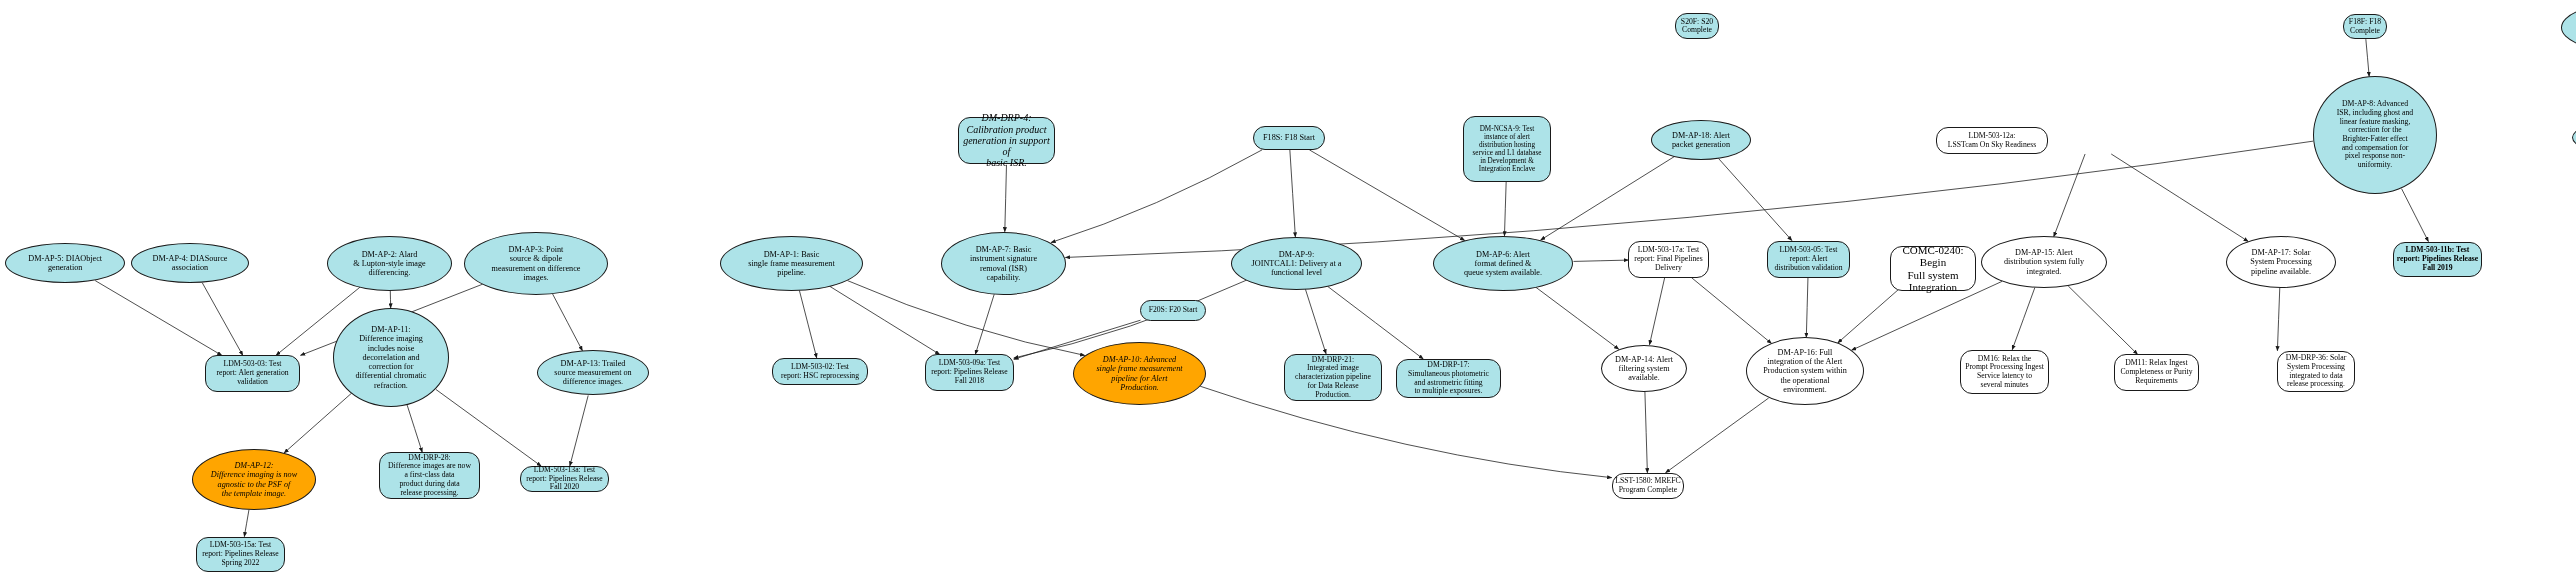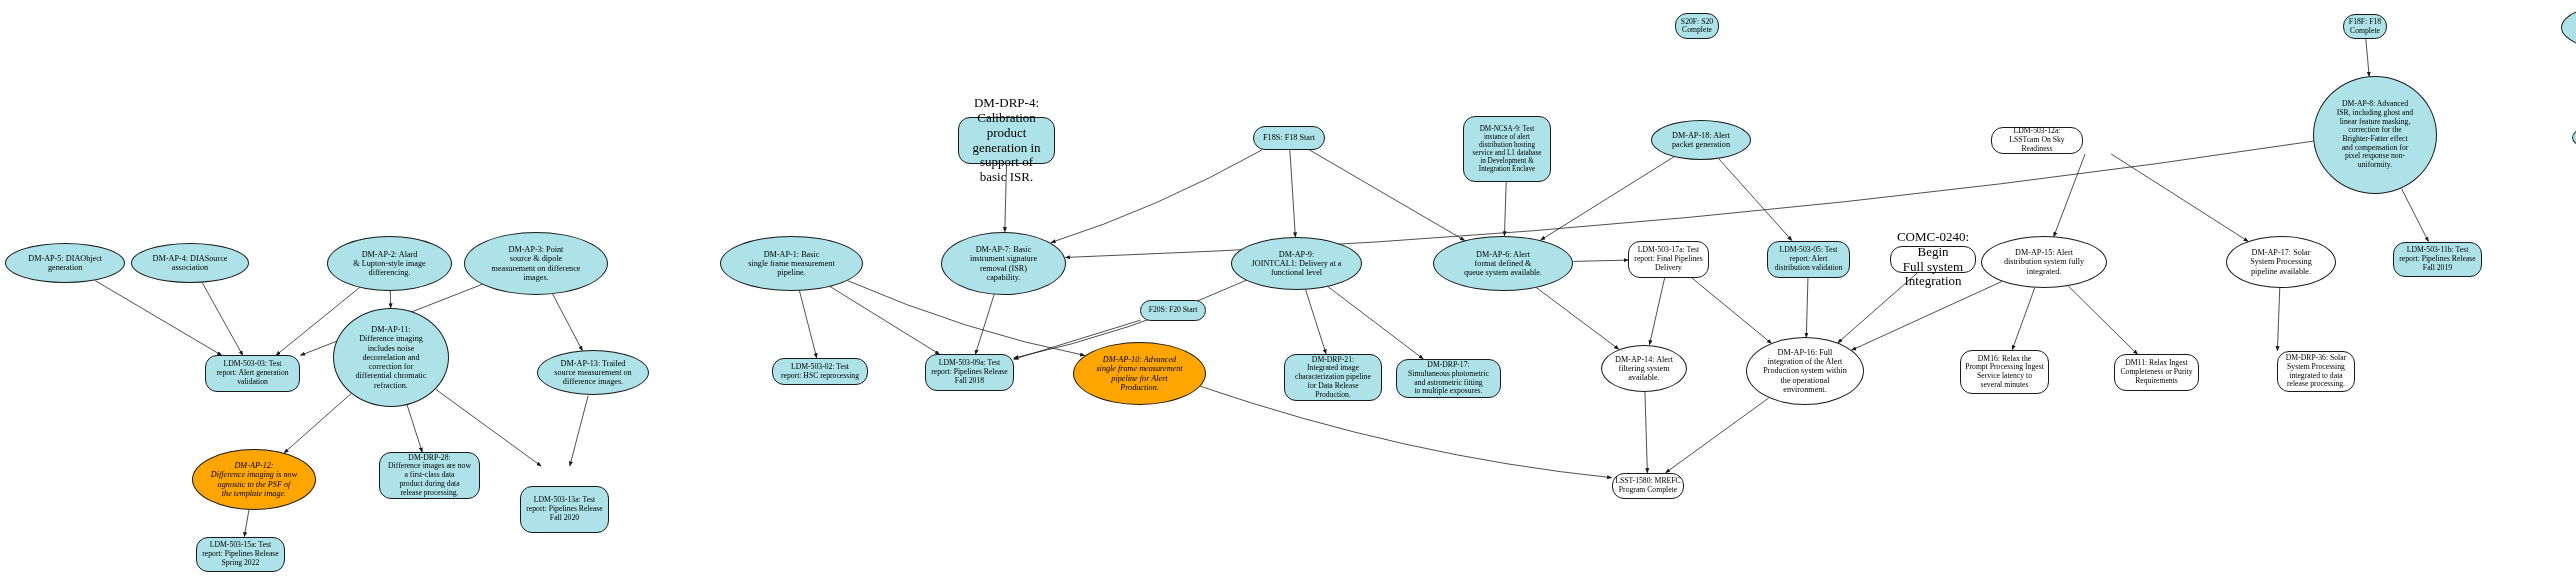--- a/index.html
+++ b/index.html
@@ -116,21 +116,21 @@
       <div class="node ellipse fill-cyan" style="left: 327px; top: 236px; width: 125px; height: 55px; font-size: 8.2px;">DM-AP-2: Alard
 &amp; Lupton-style image
 differencing.</div>
       <div class="node ellipse fill-cyan" style="left: 464px; top: 232px; width: 144px; height: 63px; font-size: 8.2px;">DM-AP-3: Point
 source &amp; dipole
 measurement on difference
 images.</div>
       <div class="node ellipse fill-cyan" style="left: 720px; top: 236px; width: 143px; height: 55px; font-size: 8.2px;">DM-AP-1: Basic
 single frame measurement
 pipeline.</div>
-      <div class="node box fill-cyan" style="left: 958px; top: 117px; width: 97px; height: 47px; font-size: 13px;">DM-DRP-4:
+      <div class="node box fill-cyan" style="left: 958px; top: 117px; width: 97px; height: 47px; font-size: 10px; font-style: italic;">DM-DRP-4:
 Calibration product
 generation in support of
 basic ISR.</div>
       <div class="node ellipse fill-cyan" style="left: 941px; top: 232px; width: 125px; height: 63px; font-size: 8.2px;">DM-AP-7: Basic
 instrument signature
 removal (ISR)
 capability.</div>
       <div class="node box fill-cyan" style="left: 1140px; top: 300px; width: 66px; height: 20.6px; font-size: 7.7px;">F20S: F20 Start</div>
       <div class="node box fill-cyan" style="left: 1253px; top: 126px; width: 72px; height: 24px; font-size: 8.2px;">F18S: F18 Start</div>
       <div class="node box fill-cyan" style="left: 1463px; top: 116px; width: 88px; height: 66px; font-size: 7.2px;">DM-NCSA-9: Test
@@ -148,23 +148,23 @@
       <div class="node box fill-cyan" style="left: 1675px; top: 13.4px; width: 44px; height: 26px; font-size: 7.7px;">S20F: S20
 Complete</div>
       <div class="node ellipse fill-cyan" style="left: 1651px; top: 120px; width: 100px; height: 40px; font-size: 8.2px;">DM-AP-18: Alert
 packet generation</div>
       <div class="node box fill-white" style="left: 1628px; top: 241px; width: 81px; height: 37px; font-size: 7.7px;">LDM-503-17a: Test
 report: Final Pipelines
 Delivery</div>
       <div class="node box fill-cyan" style="left: 1767px; top: 241px; width: 83px; height: 37px; font-size: 7.7px;">LDM-503-05: Test
 report: Alert
 distribution validation</div>
-      <div class="node box fill-white" style="left: 1890px; top: 246px; width: 86px; height: 27px; font-size: 13px;">COMC-0240: Begin
+      <div class="node box fill-white" style="left: 1890px; top: 246px; width: 86px; height: 45px; font-size: 11px;">COMC-0240: Begin
 Full system Integration</div>
-      <div class="node box fill-white" style="left: 1991px; top: 127px; width: 92px; height: 27px; font-size: 7.7px;">LDM-503-12a:
+      <div class="node box fill-white" style="left: 1936px; top: 127px; width: 112px; height: 27px; font-size: 7.7px;">LDM-503-12a:
 LSSTcam On Sky Readiness</div>
       <div class="node ellipse fill-white" style="left: 1981px; top: 236px; width: 126px; height: 52px; font-size: 8.2px;">DM-AP-15: Alert
 distribution system fully
 integrated.</div>
       <div class="node ellipse fill-white" style="left: 2226px; top: 236px; width: 110px; height: 52px; font-size: 8.2px;">DM-AP-17: Solar
 System Processing
 pipeline available.</div>
       <div class="node box fill-cyan" style="left: 2343px; top: 14px; width: 44px; height: 25px; font-size: 7.7px;">F18F: F18
 Complete</div>
       <div class="node ellipse fill-cyan" style="left: 2313px; top: 76px; width: 124px; height: 118px; font-size: 7.7px;">DM-AP-8: Advanced
@@ -173,21 +173,21 @@
 correction for the
 Brighter-Fatter effect
 and compensation for
 pixel response non-
 uniformity.</div>
       <div class="node ellipse fill-cyan" style="left: 2561px; top: 4.1px; width: 114px; height: 47px; font-size: 7.7px;">DLP-275: Deliver
 document on effects of
 DCR</div>
       <div class="node ellipse fill-cyan" style="left: 2572px; top: 121px; width: 93px; height: 33px; font-size: 7.7px;">DLP-276: Dipole
 measurement suite</div>
-      <div class="node box fill-cyan" style="left: 2393px; top: 242px; width: 89px; height: 35px; font-size: 7.7px;">LDM-503-11b: Test
+      <div class="node box fill-cyan" style="left: 2393px; top: 242px; width: 89px; height: 35px; font-size: 7.7px; font-weight: bold;">LDM-503-11b: Test
 report: Pipelines Release
 Fall 2019</div>
       <div class="node box fill-cyan" style="left: 205px; top: 355px; width: 95px; height: 37px; font-size: 7.7px;">LDM-503-03: Test
 report: Alert generation
 validation</div>
       <div class="node ellipse fill-cyan" style="left: 333px; top: 308px; width: 116px; height: 99px; font-size: 8.2px;">DM-AP-11:
 Difference imaging
 includes noise
 decorrelation and
 correction for
@@ -235,21 +235,21 @@
 release processing.</div>
       <div class="node ellipse fill-orange" style="left: 192px; top: 449px; width: 124px; height: 61px; font-size: 8.2px;">DM-AP-12:
 Difference imaging is now
 agnostic to the PSF of
 the template image.</div>
       <div class="node box fill-cyan" style="left: 379px; top: 452px; width: 101px; height: 47px; font-size: 7.7px;">DM-DRP-28:
 Difference images are now
 a first-class data
 product during data
 release processing.</div>
-      <div class="node box fill-cyan" style="left: 520px; top: 466px; width: 89px; height: 47px; font-size: 7.7px; margin-top: 20px;">LDM-503-13a: Test
+      <div class="node box fill-cyan" style="left: 520px; top: 466px; width: 89px; height: 26px; font-size: 7.7px;">LDM-503-13a: Test
 report: Pipelines Release
 Fall 2020</div>
       <div class="node box fill-white" style="left: 1612px; top: 473px; width: 72px; height: 26px; font-size: 7.7px;">LSST-1580: MREFC
 Program Complete</div>
       <div class="node box fill-cyan" style="left: 196px; top: 537px; width: 89px; height: 35px; font-size: 7.7px;">LDM-503-15a: Test
 report: Pipelines Release
 Spring 2022</div>
     </div>
 </div>
 

